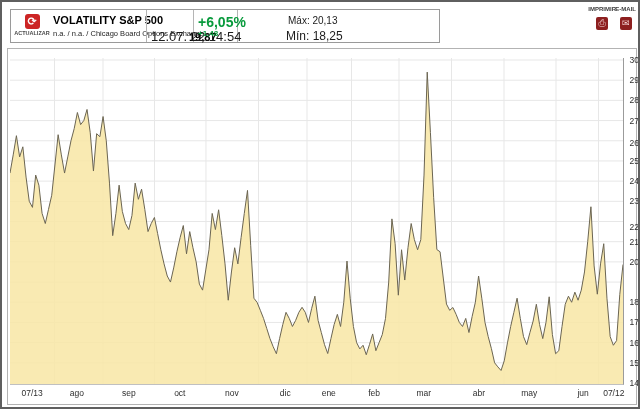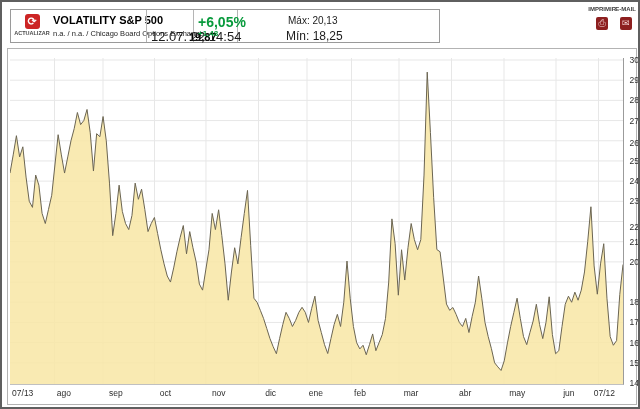--- a/index.html
+++ b/index.html
@@ -47,21 +47,21 @@
     position:absolute;left:8px;top:56px;width:613px;height:326px;
     border-right:1px solid #9b9b9b;border-bottom:1px solid #c0c0c0;
   }
   .plot svg{display:block;width:613px;height:326px;}
   .ytick{
     position:absolute;left:624px;width:13px;height:10px;
     font-size:8.5px;color:#2e2e2e;text-align:right;line-height:10px;
   }
   .xtick{
     position:absolute;top:386px;width:40px;margin-left:-20px;
-    font-size:8.5px;color:#2e2e2e;white-space:nowrap;
+    font-size:8.5px;color:#2e2e2e;text-align:center;white-space:nowrap;
   }
 </style>
 </head>
 <body>
 
 <div class="quote-box">
   <div class="refresh-wrap">
     <span class="refresh-icon" style="background: rgb(204, 36, 36);">⟳</span>
     <span class="refresh-label">ACTUALIZAR</span>
   </div>

